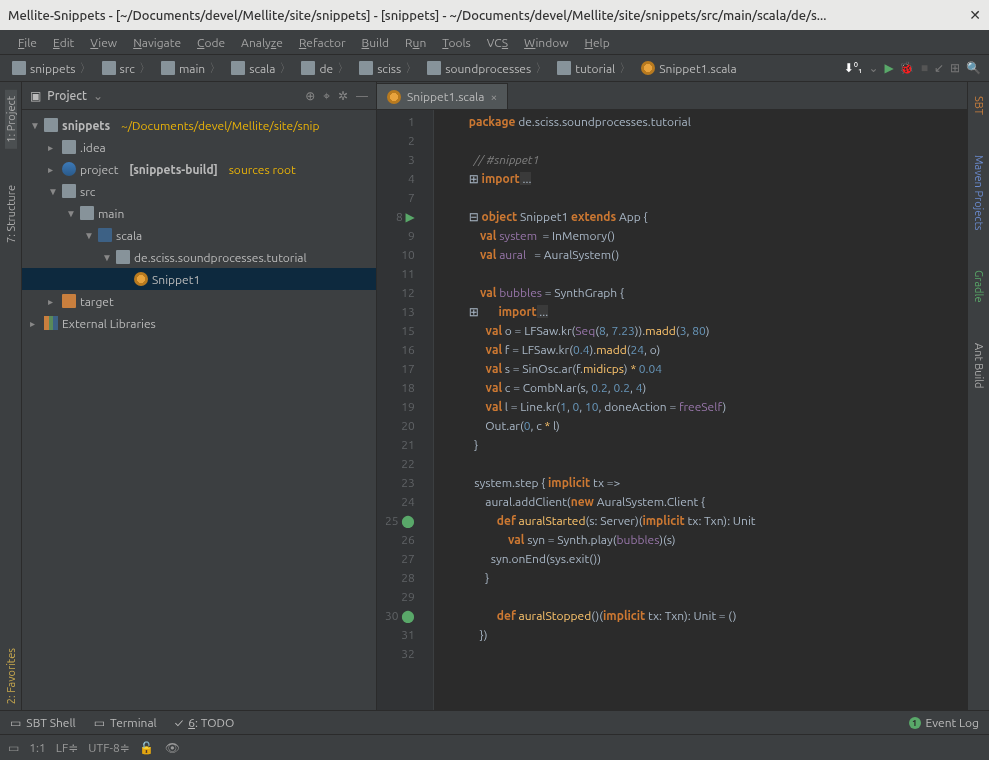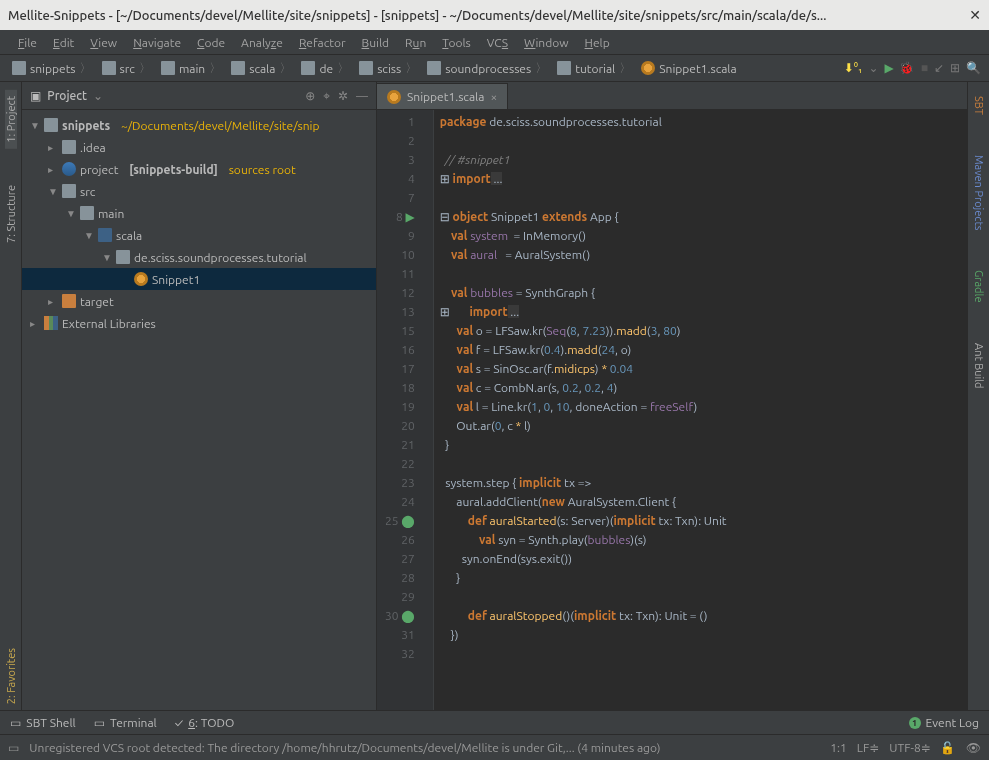--- a/index.html
+++ b/index.html
@@ -30,21 +30,21 @@
 .tree-row { display:flex; align-items:center; height:22px; padding-left:8px; gap:4px; cursor:pointer; white-space:nowrap; }
 .tree-row.sel { background:#0d293e; }
 .tree-row .arrow { width:10px; color:#888; font-size:10px; }
 .tree-row .dim { color:#eab308; }
 .editor-area { flex:1; display:flex; flex-direction:column; background:#2b2b2b; min-width:0; }
 .tabbar { height:28px; background:#3c3f41; display:flex; align-items:flex-end; border-bottom:1px solid #2b2b2b; }
 .tab { height:26px; display:flex; align-items:center; gap:6px; padding:0 10px; background:#515658; border-top:1px solid #2b2b2b; border-right:1px solid #2b2b2b; cursor:pointer; }
 .tab .x { color:#999; }
 .code { flex:1; display:flex; overflow:hidden; font-family:"DejaVu Sans Mono","Consolas",monospace; font-size:13px; background:#2b2b2b; }
 .gutter { background:#313335; color:#606366; text-align:right; padding:2px 18px 2px 8px; line-height:19px; user-select:none; border-right:1px solid #3c3f41; white-space:pre; }
-.code-text { padding:2px 0 2px 6px; line-height:19px; white-space:pre; color:#a9b7c6; overflow:hidden; }
+.code-text { padding:2px 0 2px 6px; line-height:19px; white-space:pre; color:#a9b7c6; overflow:hidden;margin-left:29px; }
 .k { color:#cc7832; font-weight:bold; }
 .c { color:#808080; font-style:italic; }
 .n { color:#6897bb; }
 .p { color:#9876aa; }
 .fn { color:#ffc66d; }
 .ul { }
 .right-gutter { width:22px; background:#3c3f41; border-left:1px solid #2b2b2b; display:flex; flex-direction:column; align-items:center; padding-top:8px; gap:28px; }
 .right-gutter .vlabel { writing-mode:vertical-rl; font-size:11px; color:#aaa; cursor:pointer; padding:6px 0; }
 .bottom-tools { height:24px; background:#3c3f41; border-top:1px solid #2b2b2b; display:flex; align-items:center; padding:0 10px; gap:18px; }
 .bottom-tools .tool { display:flex; align-items:center; gap:5px; cursor:pointer; }
@@ -117,21 +117,21 @@
   <span class="crumb">
       <span class="ico folder-ico"></span>
       <span>tutorial</span>
       <span class="sep">〉</span>
     </span>
   <span class="crumb">
       <span class="ico scala-ico"></span>
       <span>Snippet1.scala</span>
     </span>
   <div class="navbar-right">
-    <span style="color:#fde047">⬇⁰₁</span>
+    <span style="color:#ffffff">⬇⁰₁</span>
     <span style="color:#777">⌄</span>
     <span class="run-tri">▶</span>
     <span style="color:#777">🐞</span>
     <span style="color:#555">■</span>
     <span style="color:#777">↙</span>
     <span style="color:#777">⊞</span>
     <span style="color:#888">🔍</span>
   </div>
 </div>
 
@@ -295,19 +295,18 @@
   <div class="right">
     <div class="tool">
         <span class="badge">1</span>
         <span>Event Log</span>
       </div>
   </div>
 </div>
 
 <div class="statusbar">
   <span>▭</span>
-  <span class="msg">Unregistered VCS root detected: The directory /home/hhrutz/Documents/devel/Mellite is under Git,... (4 minutes ago)</span>
   <span>1:1</span>
   <span><span>LF</span>≑</span>
   <span><span>UTF-8</span>≑</span>
   <span>🔓</span>
   <span>👁</span>
 </div>
 
 </body></html>

